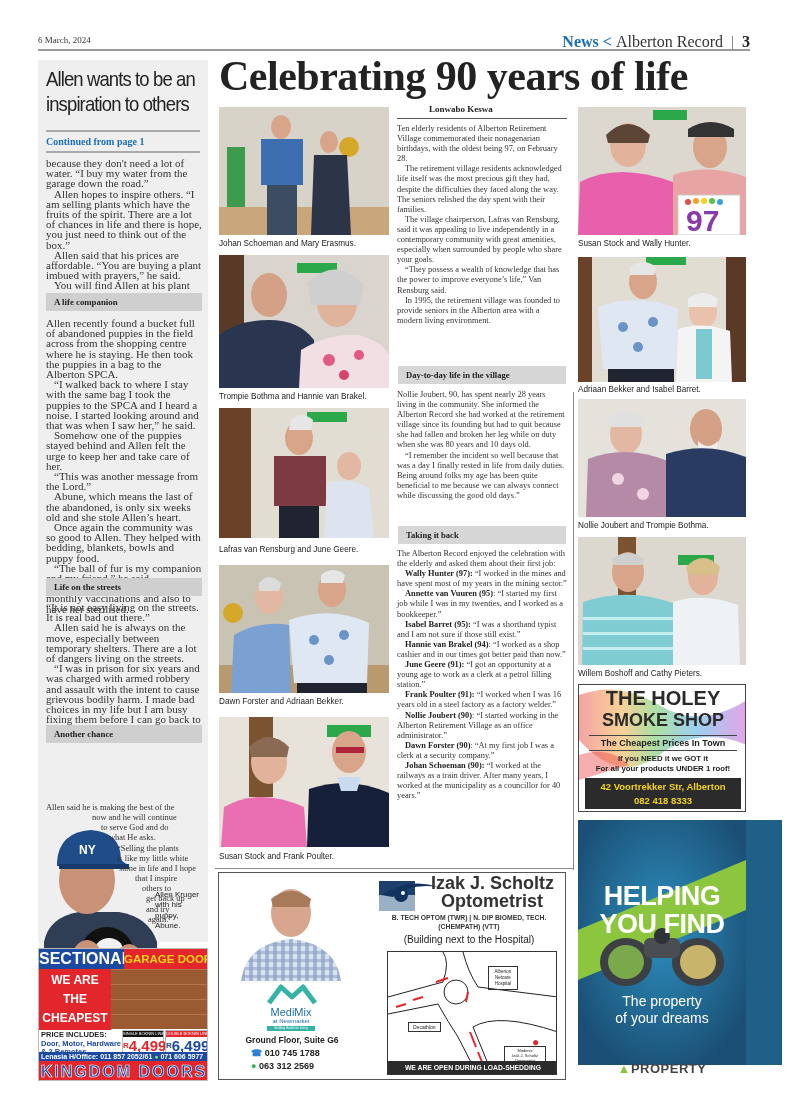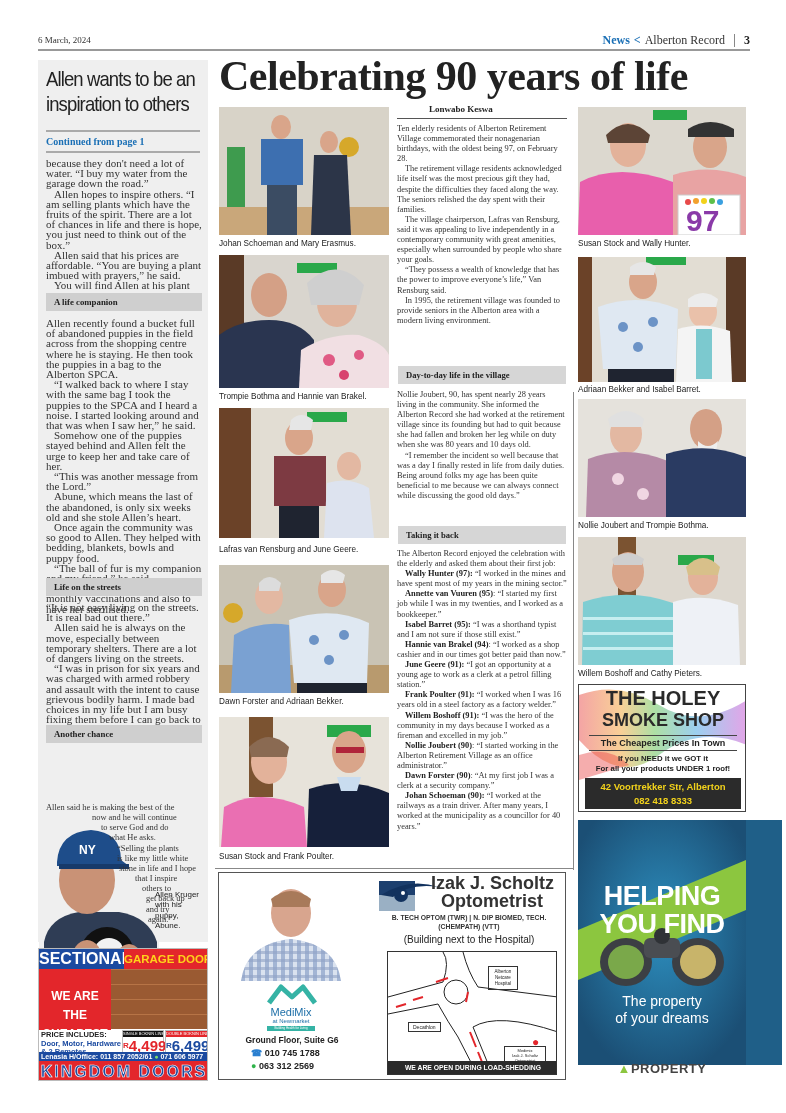--- a/index.html
+++ b/index.html
@@ -3,21 +3,21 @@
 <meta charset="utf-8">
 <style>
   * { box-sizing: border-box; margin: 0; padding: 0; }
   html, body { width: 786px; height: 1113px; background: #ffffff; overflow: hidden; }
   body { position: relative; font-family: "Liberation Serif", serif; color: #222; }
 
   .abs { position: absolute; }
 
   
   .hdr-date { left: 38px; top: 35px; font-size: 9px; color: #333; }
-  .hdr-right { right: 36px; top: 33px; font-size: 12px; display: flex; align-items: center; gap: 4px; }
+  .hdr-right { right: 36px; top: 33px; font-size: 16px; display: flex; align-items: center; gap: 4px; }
   .hdr-news { color: #1a6fb5; font-weight: bold; }
   .hdr-sep-chev { color: #1a6fb5; font-weight: bold; }
   .hdr-paper { color: #333; }
   .hdr-vbar { width: 1px; height: 13px; background: #888; margin: 0 5px; }
   .hdr-page { font-weight: bold; color: #222; }
   .hdr-rule { left: 38px; top: 49px; width: 712px; height: 2px; background: #999; }
 
   
   .side { left: 38px; top: 60px; width: 170px; height: 882px; background: #efefef; }
   .side-title { position: absolute; left: 8px; top: 6px; width: 160px; font-family: "Liberation Sans", sans-serif; font-size: 21px; line-height: 25px; color: #222; letter-spacing: -1px; transform: scaleX(0.88); transform-origin: left top; white-space: nowrap; }
@@ -143,21 +143,21 @@
     <div>Allen Kruger</div>
     <div>with his</div>
     <div>puppy,</div>
     <div>Abune.</div>
   </div>
 </div>
 
 <div class="abs kd">
   <div style="position:absolute;left:0;top:0;width:85px;height:20px;background:#1b4aa0;color:#fff;font-weight:bold;font-size:16px;text-align:center;line-height:20px;">SECTIONAL</div>
   <div style="position:absolute;left:85px;top:0;width:85px;height:20px;background:#e3262b;color:#ffd21a;font-weight:bold;font-size:11.5px;text-align:center;line-height:20px;white-space:nowrap;">GARAGE DOORS</div>
-  <div style="position:absolute;left:0;top:20px;width:72px;height:61px;background:#e3262b;color:#fff;font-weight:bold;font-size:12px;line-height:19px;text-align:center;padding-top:18px;">
+  <div style="position:absolute;left:0;top:20px;width:72px;height:61px;background:#e3262b;color:#fff;font-weight:bold;font-size:12px;line-height:19px;text-align:center;padding-top:2px;">
     <div>WE ARE THE</div>
     <div>CHEAPEST</div>
     <div>IN AFRICA</div>
   </div>
   <div style="position:absolute;left:72px;top:20px;width:98px;height:60px;background:repeating-linear-gradient(0deg,#9a5a32 0 14px,#b77446 14px 15px),#a76339;"></div>
   <div style="position:absolute;left:2px;top:82px;width:80px;font-size:7.5px;line-height:8.5px;">
     <div style="font-weight:bold;color:#222;">PRICE INCLUDES:</div>
     <div style="font-weight:bold;color:#1b4aa0;">Door, Motor, Hardware</div>
     <div style="font-weight:bold;color:#1b4aa0;">&amp; 2 Remotes</div>
     <div style="font-weight:bold;color:#222;font-size:5.5px;">MINIMUM PURCHASE 2</div>
@@ -282,21 +282,20 @@
 
 <div class="mh" style="top:526px">Taking it back</div>
 <div class="mbody" style="top:549px">
   <p>The Alberton Record enjoyed the celebration with the elderly and asked them about their first job:</p>
   <p class="in"><b>Wally Hunter (97):</b> <span>“I worked in the mines and have spent most of my years in the mining sector.”</span></p>
   <p class="in"><b>Annette van Vuuren (95)</b><span>: “I started my first job while I was in my twenties, and I worked as a bookkeeper.”</span></p>
   <p class="in"><b>Isabel Barret (95):</b> <span>“I was a shorthand typist and I am not sure if those still exist.”</span></p>
   <p class="in"><b>Hannie van Brakel (94)</b><span>: “I worked as a shop cashier and in our times got better paid than now.”</span></p>
   <p class="in"><b>June Geere (91):</b> <span>“I got an opportunity at a young age to work as a clerk at a petrol filling station.”</span></p>
   <p class="in"><b>Frank Poulter (91):</b> <span>“I worked when I was 16 years old in a steel factory as a factory welder.”</span></p>
-  <p class="in"><b>Willem Boshoff (91):</b> <span>“I was the hero of the community in my days because I worked as a fireman and excelled in my job.”</span></p>
   <p class="in"><b>Nollie Joubert (90)</b><span>: “I started working in the Alberton Retirement Village as an office administrator.”</span></p>
   <p class="in"><b>Dawn Forster (90)</b><span>: “At my first job I was a clerk at a security company.”</span></p>
   <p class="in"><b>Johan Schoeman (90):</b> <span>“I worked at the railways as a train driver. After many years, I worked at the municipality as a councillor for 40 years.”</span></p>
 </div>
 <div class="abs story-box-right"></div>
 <div class="abs story-box-bottom"></div>
 
 <div class="photo" style="left:578px;top:107px;width:168px;height:128px;">
   <svg width="168" height="128">
       <rect width="168" height="128" fill="#dcd8cf"></rect>

